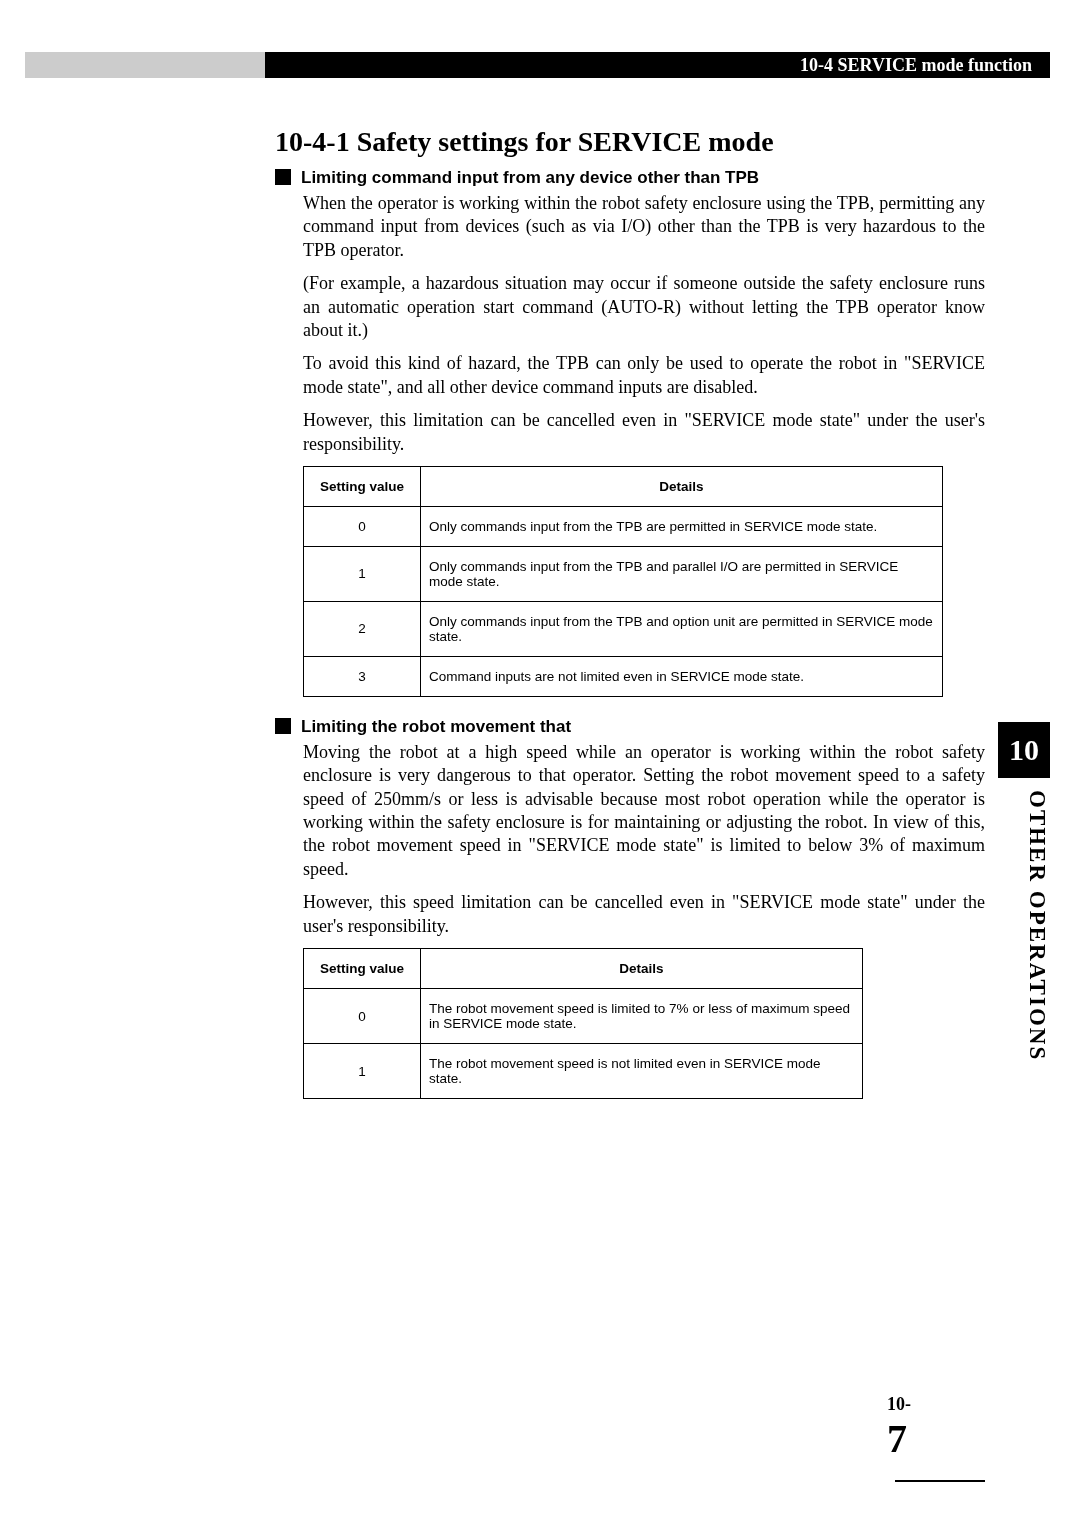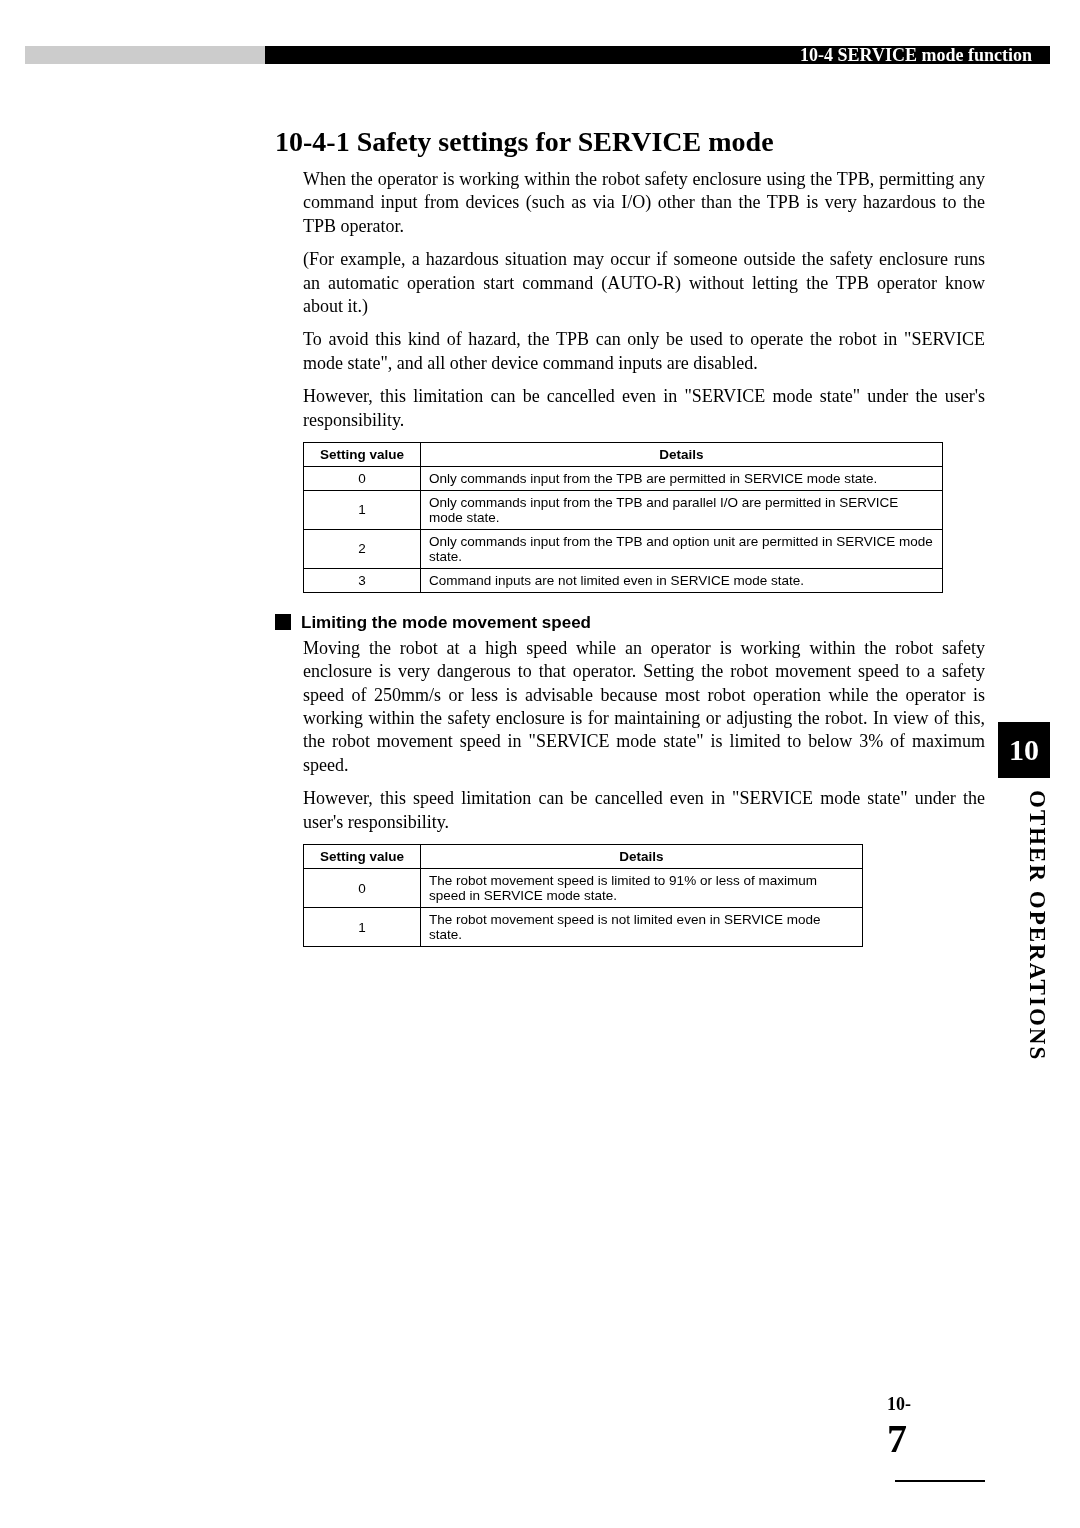--- a/index.html
+++ b/index.html
@@ -7,24 +7,24 @@
     padding: 0;
     background: #fff;
     font-family: "Times New Roman", Times, serif;
     width: 1080px;
     height: 1528px;
     position: relative;
     color: #000;
   }
   .header-bar {
     position: absolute;
-    top: 46px;
+    top: 52px;
     left: 25px;
     right: 30px;
-    height: 18px;
+    height: 26px;
     display: flex;
   }
   .header-left {
     width: 240px;
     background: #ccc;
     height: 100%;
   }
   .header-right {
     flex: 1;
     background: #000;
@@ -76,21 +76,21 @@
   table {
     border-collapse: collapse;
     margin-left: 28px;
     margin-bottom: 20px;
     width: 640px;
     font-family: Arial, Helvetica, sans-serif;
     font-size: 13.5px;
   }
   table th, table td {
     border: 1px solid #000;
-    padding: 4px 8px;
+    padding: 12px 8px;
     text-align: left;
     vertical-align: middle;
   }
   table th {
     font-weight: bold;
     text-align: center;
   }
   table td.sv {
     text-align: center;
     width: 100px;
@@ -151,20 +151,23 @@
 <body>
 
 <div class="header-bar">
   <div class="header-left"></div>
   <div class="header-right">10-4 SERVICE mode function</div>
 </div>
 
 <div class="content">
   <h1>10-4-1  Safety settings for SERVICE mode</h1>
 
+  <div class="sub-head">
+    <span class="bullet"></span><span>Limiting command input from any device other than TPB</span>
+  </div>
   <div class="para">When the operator is working within the robot safety enclosure using the TPB, permitting any command input from devices (such as via I/O) other than the TPB is very hazardous to the TPB operator.</div>
   <div class="para">(For example, a hazardous situation may occur if someone outside the safety enclosure runs an automatic operation start command (AUTO-R) without letting the TPB operator know about it.)</div>
   <div class="para">To avoid this kind of hazard, the TPB can only be used to operate the robot in "SERVICE mode state", and all other device command inputs are disabled.</div>
   <div class="para">However, this limitation can be cancelled even in "SERVICE mode state" under the user's responsibility.</div>
 
   <table>
     <tbody>
         <tr>
       <th>Setting value</th>
       <th>Details</th>
@@ -182,34 +185,34 @@
       <td>Only commands input from the TPB and option unit are permitted in SERVICE mode state.</td>
     </tr>
     <tr>
       <td class="sv">3</td>
       <td>Command inputs are not limited even in SERVICE mode state.</td>
     </tr>
   </tbody>
     </table>
 
   <div class="sub-head">
-    <span class="bullet"></span><span>Limiting the mode movement speed</span>
+    <span class="bullet"></span><span>Limiting the robot movement that</span>
   </div>
   <div class="para">Moving the robot at a high speed while an operator is working within the robot safety enclosure is very dangerous to that operator. Setting the robot movement speed to a safety speed of 250mm/s or less is advisable because most robot operation while the operator is working within the safety enclosure is for maintaining or adjusting the robot. In view of this, the robot movement speed in "SERVICE mode state" is limited to below 3% of maximum speed.</div>
   <div class="para">However, this speed limitation can be cancelled even in "SERVICE mode state" under the user's responsibility.</div>
 
   <table style="width:560px;">
     <tbody>
         <tr>
       <th>Setting value</th>
       <th>Details</th>
     </tr>
     <tr>
       <td class="sv">0</td>
-      <td>The robot movement speed is limited to 91% or less of maximum speed in SERVICE mode state.</td>
+      <td>The robot movement speed is limited to 7% or less of maximum speed in SERVICE mode state.</td>
     </tr>
     <tr>
       <td class="sv">1</td>
       <td>The robot movement speed is not limited even in SERVICE mode state.</td>
     </tr>
   </tbody>
     </table>
 </div>
 
 <div class="side-tab">10</div>

